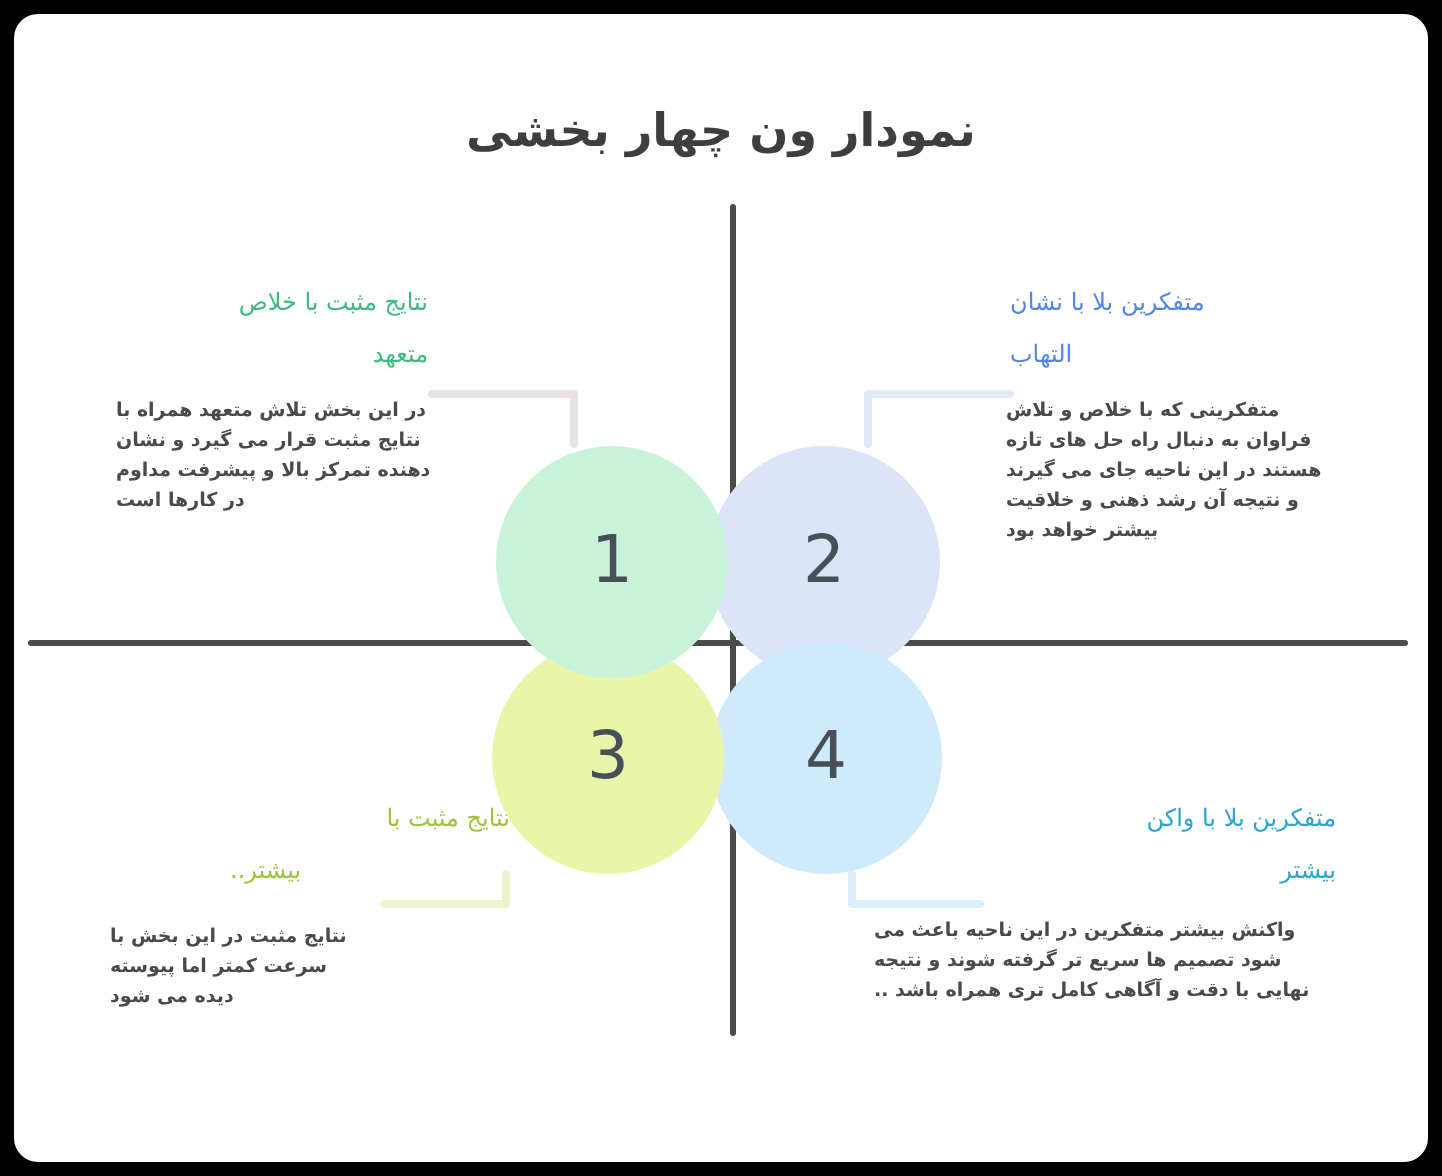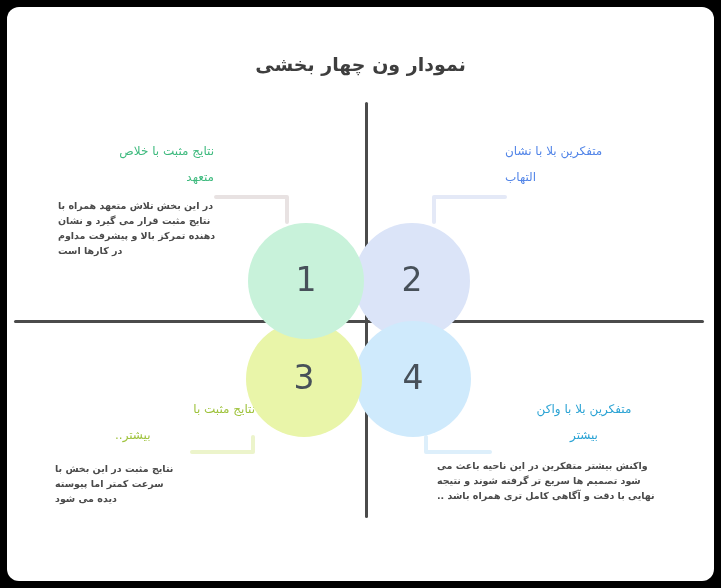--- a/index.html
+++ b/index.html
@@ -7,21 +7,21 @@
     width:721px;height:588px;position:relative;overflow:hidden;
     background:#000;
     font-family:"DejaVu Sans",sans-serif;
   }
   .card{
     position:absolute;left:7px;top:7px;width:707px;height:574px;
     background:#fff;border-radius:12px;overflow:hidden;
   }
   .title{
     position:absolute;left:0;top:46px;width:100%;
-    text-align:center;font-size:19px;font-weight:700;color:#3e3e3e;
+    text-align:center;font-size:23px;font-weight:700;color:#3e3e3e;
     direction:rtl;letter-spacing:0.5px;
   }
   .axis{position:absolute;background:#4b4b4b;border-radius:2px;z-index:1;}
   .axis-v{left:358px;top:95px;width:3px;height:416px;}
   .axis-h{left:7px;top:313px;width:690px;height:3px;}
   .connectors{position:absolute;left:0;top:0;width:707px;height:574px;z-index:2;}
   .connectors polyline{fill:none;stroke-width:4;stroke-linecap:round;stroke-linejoin:round;}
   .circle{
     position:absolute;width:116px;height:116px;border-radius:50%;
     display:flex;align-items:center;justify-content:center;
@@ -33,21 +33,21 @@
   .num{
     font-size:33px;color:#475059;font-weight:400;
     transform:translateY(-2px);
   }
   .qhead{position:absolute;font-weight:400;font-size:12px;line-height:26px;direction:rtl;z-index:2;}
   .qhead .h1,.qhead .h2{white-space:nowrap;}
   .qh-tl{left:47px;top:131px;width:160px;text-align:right;}
   .qh-tr{left:498px;top:131px;width:168px;text-align:left;}
   .qh-bl{left:108px;top:389px;width:140px;text-align:right;}
   .qh-bl .h2{text-align:left;}
-  .qh-br{left:493px;top:389px;width:168px;text-align:center;}
+  .qh-br{left:493px;top:389px;width:168px;text-align:right;}
   .qbody{
     position:absolute;font-size:9.5px;font-weight:600;line-height:15px;
     direction:rtl;text-align:left;z-index:2;letter-spacing:0.2px;
   }
   .qb-tl{left:51px;top:191px;width:158px;}
   .qb-tr{left:496px;top:191px;width:162px;}
   .qb-bl{left:48px;top:454px;width:130px;}
   .qb-br{left:430px;top:451px;width:228px;}
 </style>
 </head>
@@ -83,20 +83,21 @@
   <div class="qhead qh-tl" style="color: rgb(62, 186, 126);">
     <div class="h1">نتایج مثبت با خلاص</div>
     <div class="h2">متعهد</div>
   </div>
   <div class="qbody qb-tl" style="color: rgb(74, 74, 74);">در این بخش تلاش متعهد همراه با نتایج مثبت قرار می گیرد و نشان دهنده تمرکز بالا و پیشرفت مداوم در کارها است</div>
 
   <div class="qhead qh-tr" style="color: rgb(82, 133, 232);">
     <div class="h1">متفکرین بلا با نشان</div>
     <div class="h2">التهاب</div>
   </div>
+  <div class="qbody qb-tr" style="color: rgb(74, 74, 74);">متفکرینی که با خلاص و تلاش فراوان به دنبال راه حل های تازه هستند در این ناحیه جای می گیرند و نتیجه آن رشد ذهنی و خلاقیت بیشتر خواهد بود</div>
 
   <div class="qhead qh-bl" style="color: rgb(159, 195, 61);">
     <div class="h1">نتایج مثبت با</div>
     <div class="h2">بیشتر..</div>
   </div>
   <div class="qbody qb-bl" style="color: rgb(74, 74, 74);">نتایج مثبت در این بخش با سرعت کمتر اما پیوسته دیده می شود</div>
 
   <div class="qhead qh-br" style="color: rgb(43, 163, 212);">
     <div class="h1">متفکرین بلا با واکن</div>
     <div class="h2">بیشتر</div>

